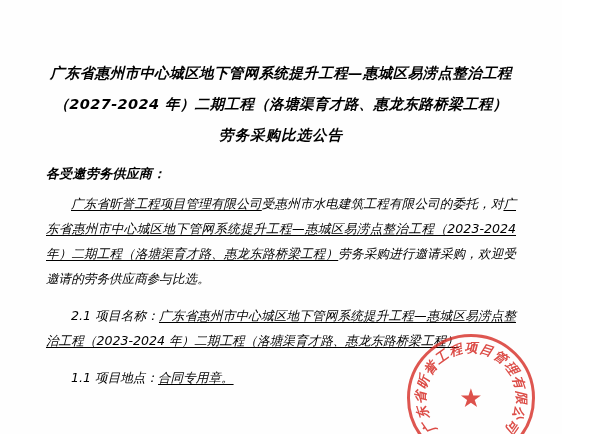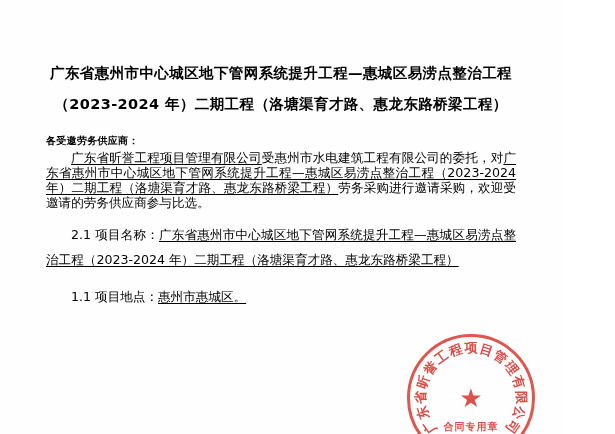--- a/index.html
+++ b/index.html
@@ -15,46 +15,47 @@
     overflow: hidden;
     position: relative;
   }
   #page {
     position: relative;
     width: 562px;
     height: 434px;
     background: #fefefe;
     box-sizing: border-box;
     padding: 58px 46px 0 46px;
+    font-style: italic;
   }
   .title-block {
     text-align: center;
   }
   .title-line {
     font-size: 14.5px;
     font-weight: bold;
     letter-spacing: 0.4px;
     line-height: 31px;
     white-space: nowrap;
   }
   .title-line.center-short {
     letter-spacing: 1px;
   }
   .salutation {
     margin-top: 14px;
-    font-size: 10px;
+    font-size: 13px;
     font-weight: bold;
     letter-spacing: 0.3px;
   }
   .para {
     font-size: 12.6px;
-    line-height: 15px;
+    line-height: 25px;
     text-align: justify;
     text-justify: inter-ideograph;
-    margin-top: 2px;
+    margin-top: 8px;
   }
   .indent {
     text-indent: 25px;
   }
   .u {
     text-decoration: underline;
     text-underline-offset: 2px;
   }
   .section-head {
     font-size: 13px;
@@ -132,37 +133,38 @@
     letter-spacing: 1px;
   }
 </style>
 </head>
 <body>
 
 <div id="page">
 
   <div class="title-block">
     <div class="title-line">广东省惠州市中心城区地下管网系统提升工程—惠城区易涝点整治工程</div>
-    <div class="title-line">（2023-2024 年）二期工程（洛塘渠育才路、惠龙东路桥梁工程）</div>
+    <div class="title-line">（2027-2024 年）二期工程（洛塘渠育才路、惠龙东路桥梁工程）</div>
+    <div class="title-line center-short">劳务采购比选公告</div>
   </div>
 
   <div class="salutation">各受邀劳务供应商：</div>
 
   <div class="para indent">
     <span class="u">广东省昕誉工程项目管理有限公司</span><span>受惠州市水电建筑工程有限公司的委托，对</span><span class="u">广东省惠州市中心城区地下管网系统提升工程—惠城区易涝点整治工程（2023-2024 年）二期工程（洛塘渠育才路、惠龙东路桥梁工程）</span><span>劳务采购进行邀请采购，欢迎受邀请的劳务供应商参与比选。</span>
   </div>
 
 
 
   <div class="sub-para">
     <span class="lead">2.1 项目名称：</span><span class="u">广东省惠州市中心城区地下管网系统提升工程—惠城区易涝点整治工程（2023-2024 年）二期工程（洛塘渠育才路、惠龙东路桥梁工程）</span>
   </div>
 
   <div class="sub-para">
-    <span class="lead">1.1 项目地点：</span><span class="u">惠州市惠城区。</span>
+    <span class="lead">1.1 项目地点：</span><span class="u">合同专用章。</span>
   </div>
 
   <div id="seal">
     <div class="ring"></div>
     <div class="star">★</div>
     <div class="seal-text" id="seal-arc">
         <span style="transform: rotate(-125deg) translate(0px, -50px) translate(-50%, -50%) rotate(0deg);">广</span>
         <span style="transform: rotate(-107.143deg) translate(0px, -50px) translate(-50%, -50%) rotate(0deg);">东</span>
         <span style="transform: rotate(-89.2857deg) translate(0px, -50px) translate(-50%, -50%) rotate(0deg);">省</span>
         <span style="transform: rotate(-71.4286deg) translate(0px, -50px) translate(-50%, -50%) rotate(0deg);">昕</span>
@@ -171,16 +173,15 @@
         <span style="transform: rotate(-17.8571deg) translate(0px, -50px) translate(-50%, -50%) rotate(0deg);">程</span>
         <span style="transform: rotate(0deg) translate(0px, -50px) translate(-50%, -50%) rotate(0deg);">项</span>
         <span style="transform: rotate(17.8571deg) translate(0px, -50px) translate(-50%, -50%) rotate(0deg);">目</span>
         <span style="transform: rotate(35.7143deg) translate(0px, -50px) translate(-50%, -50%) rotate(0deg);">管</span>
         <span style="transform: rotate(53.5714deg) translate(0px, -50px) translate(-50%, -50%) rotate(0deg);">理</span>
         <span style="transform: rotate(71.4286deg) translate(0px, -50px) translate(-50%, -50%) rotate(0deg);">有</span>
         <span style="transform: rotate(89.2857deg) translate(0px, -50px) translate(-50%, -50%) rotate(0deg);">限</span>
         <span style="transform: rotate(107.143deg) translate(0px, -50px) translate(-50%, -50%) rotate(0deg);">公</span>
         <span style="transform: rotate(125deg) translate(0px, -50px) translate(-50%, -50%) rotate(0deg);">司</span>
       </div>
-    <div class="seal-bottom">合同专用章</div>
   </div>
 
 </div>
 
 </body></html>

